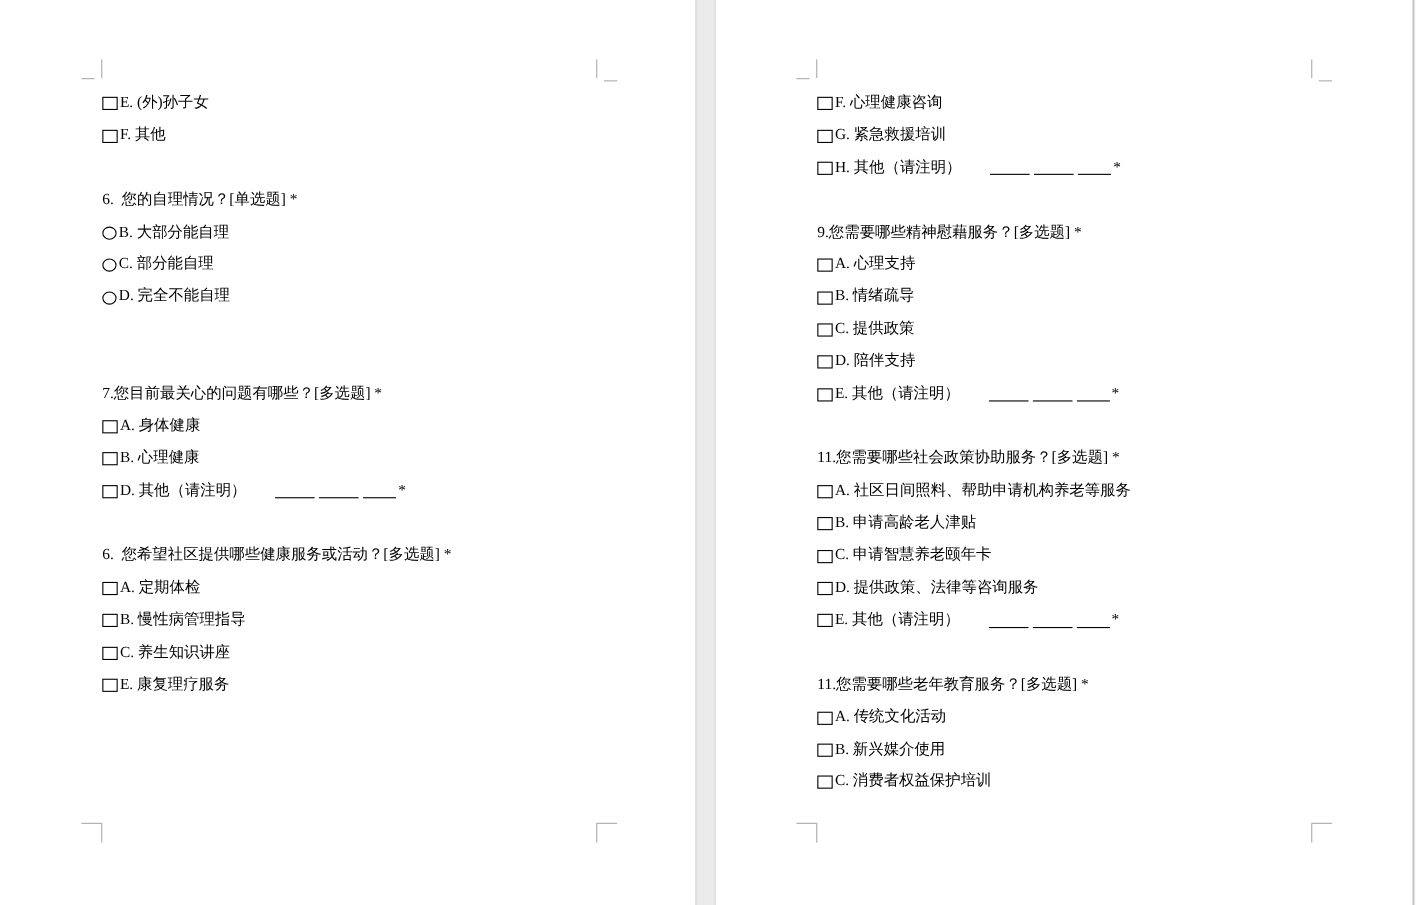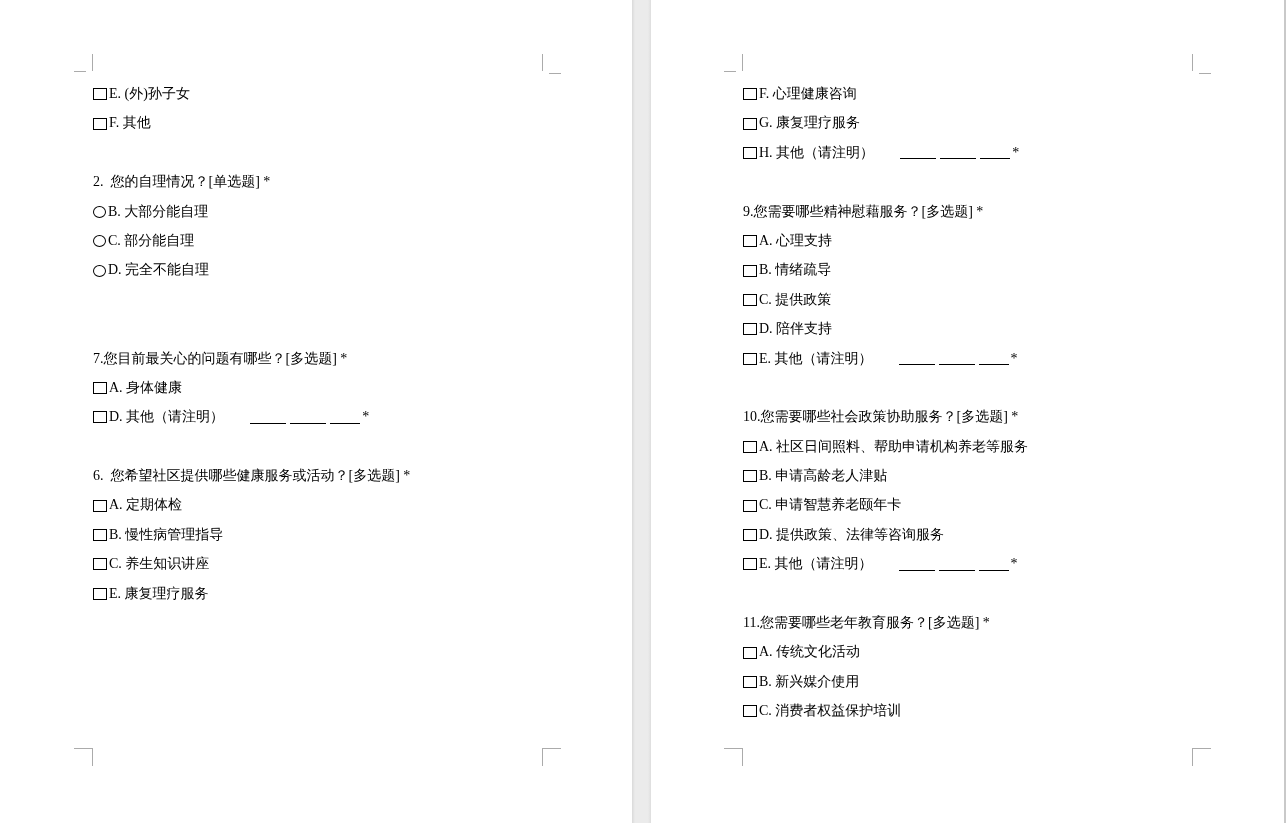--- a/index.html
+++ b/index.html
@@ -44,54 +44,55 @@
   .mark{position:absolute;background:#ababab;}
 </style>
 </head>
 <body>
 
 <div class="page" id="page1">
   <div class="content" id="p0">
       <div class="line checkbox"><span class="chk"></span><span class="txt">E. (外)孙子女</span></div>
       <div class="line checkbox"><span class="chk"></span><span class="txt">F. 其他</span></div>
       <div class="line blank"></div>
-      <div class="line question"><span class="txt">2.  您的自理情况？[单选题] *</span></div>
+      <div class="line question"><span class="txt">6.  您的自理情况？[单选题] *</span></div>
       <div class="line radio"><span class="rad"></span><span class="txt">B. 大部分能自理</span></div>
       <div class="line radio"><span class="rad"></span><span class="txt">C. 部分能自理</span></div>
       <div class="line radio"><span class="rad"></span><span class="txt">D. 完全不能自理</span></div>
       <div class="line blank"></div>
       <div class="line blank"></div>
       <div class="line question"><span class="txt">7.您目前最关心的问题有哪些？[多选题] *</span></div>
       <div class="line checkbox"><span class="chk"></span><span class="txt">A. 身体健康</span></div>
+      <div class="line checkbox"><span class="chk"></span><span class="txt">B. 心理健康</span></div>
       <div class="line checkbox"><span class="chk"></span><span class="txt">D. 其他（请注明）</span><span class="ul u1"></span><span class="ul u2"></span><span class="ul u3"></span><span class="star">*</span></div>
       <div class="line blank"></div>
       <div class="line question"><span class="txt">6.  您希望社区提供哪些健康服务或活动？[多选题] *</span></div>
       <div class="line checkbox"><span class="chk"></span><span class="txt">A. 定期体检</span></div>
       <div class="line checkbox"><span class="chk"></span><span class="txt">B. 慢性病管理指导</span></div>
       <div class="line checkbox"><span class="chk"></span><span class="txt">C. 养生知识讲座</span></div>
       <div class="line checkbox"><span class="chk"></span><span class="txt">E. 康复理疗服务</span></div>
     </div>
 </div>
 
 <div id="gutter"></div>
 
 <div class="page" id="page2">
   <div class="content" id="p1">
       <div class="line checkbox"><span class="chk"></span><span class="txt">F. 心理健康咨询</span></div>
-      <div class="line checkbox"><span class="chk"></span><span class="txt">G. 康复理疗服务</span></div>
+      <div class="line checkbox"><span class="chk"></span><span class="txt">G. 紧急救援培训</span></div>
       <div class="line checkbox"><span class="chk"></span><span class="txt">H. 其他（请注明）</span><span class="ul u1"></span><span class="ul u2"></span><span class="ul u3"></span><span class="star">*</span></div>
       <div class="line blank"></div>
       <div class="line question"><span class="txt">9.您需要哪些精神慰藉服务？[多选题] *</span></div>
       <div class="line checkbox"><span class="chk"></span><span class="txt">A. 心理支持</span></div>
       <div class="line checkbox"><span class="chk"></span><span class="txt">B. 情绪疏导</span></div>
       <div class="line checkbox"><span class="chk"></span><span class="txt">C. 提供政策</span></div>
       <div class="line checkbox"><span class="chk"></span><span class="txt">D. 陪伴支持</span></div>
       <div class="line checkbox"><span class="chk"></span><span class="txt">E. 其他（请注明）</span><span class="ul u1"></span><span class="ul u2"></span><span class="ul u3"></span><span class="star">*</span></div>
       <div class="line blank"></div>
-      <div class="line question"><span class="txt">10.您需要哪些社会政策协助服务？[多选题] *</span></div>
+      <div class="line question"><span class="txt">11.您需要哪些社会政策协助服务？[多选题] *</span></div>
       <div class="line checkbox"><span class="chk"></span><span class="txt">A. 社区日间照料、帮助申请机构养老等服务</span></div>
       <div class="line checkbox"><span class="chk"></span><span class="txt">B. 申请高龄老人津贴</span></div>
       <div class="line checkbox"><span class="chk"></span><span class="txt">C. 申请智慧养老颐年卡</span></div>
       <div class="line checkbox"><span class="chk"></span><span class="txt">D. 提供政策、法律等咨询服务</span></div>
       <div class="line checkbox"><span class="chk"></span><span class="txt">E. 其他（请注明）</span><span class="ul u1"></span><span class="ul u2"></span><span class="ul u3"></span><span class="star">*</span></div>
       <div class="line blank"></div>
       <div class="line question"><span class="txt">11.您需要哪些老年教育服务？[多选题] *</span></div>
       <div class="line checkbox"><span class="chk"></span><span class="txt">A. 传统文化活动</span></div>
       <div class="line checkbox"><span class="chk"></span><span class="txt">B. 新兴媒介使用</span></div>
       <div class="line checkbox"><span class="chk"></span><span class="txt">C. 消费者权益保护培训</span></div>

